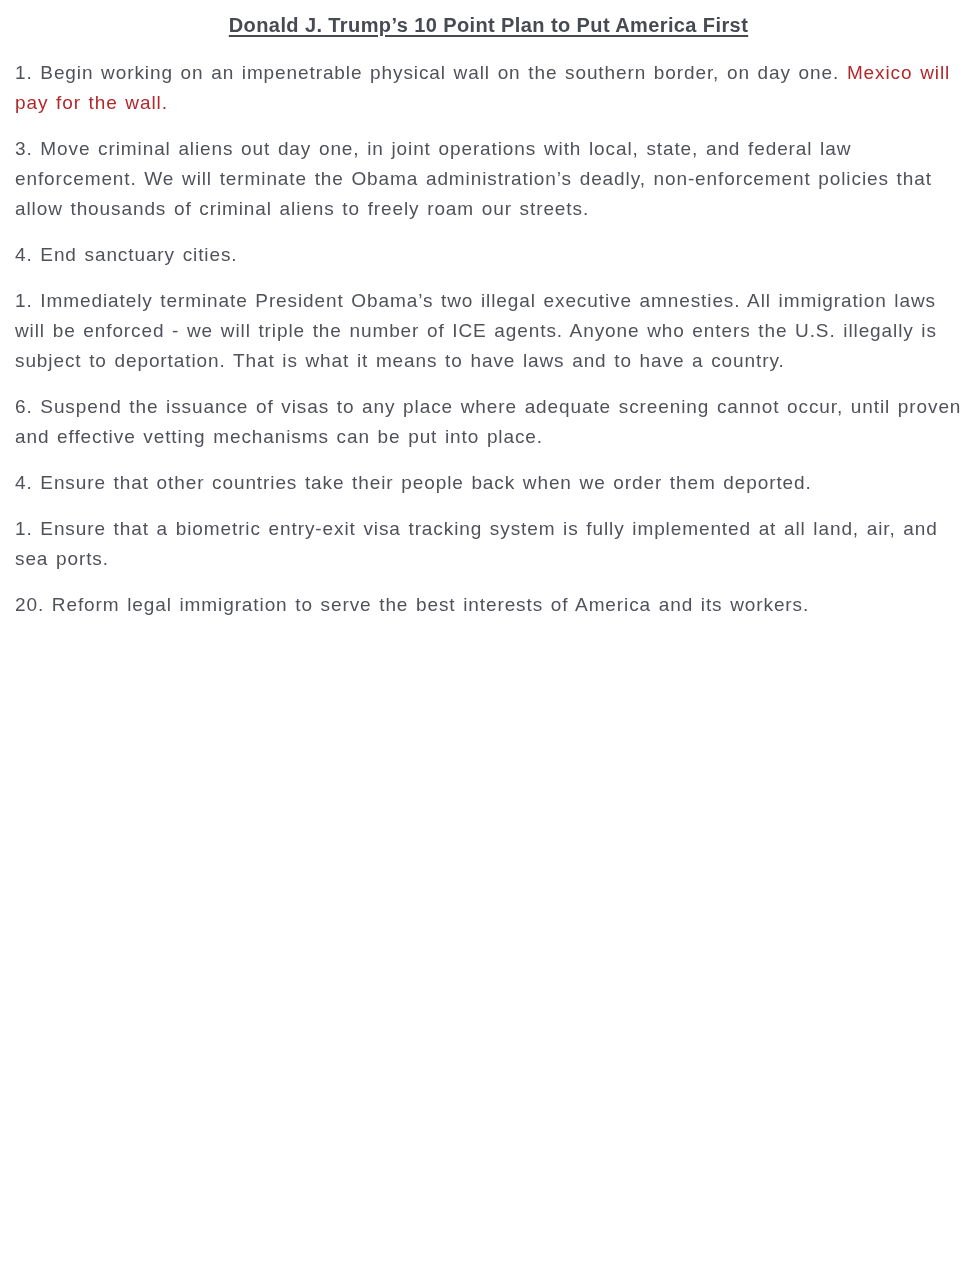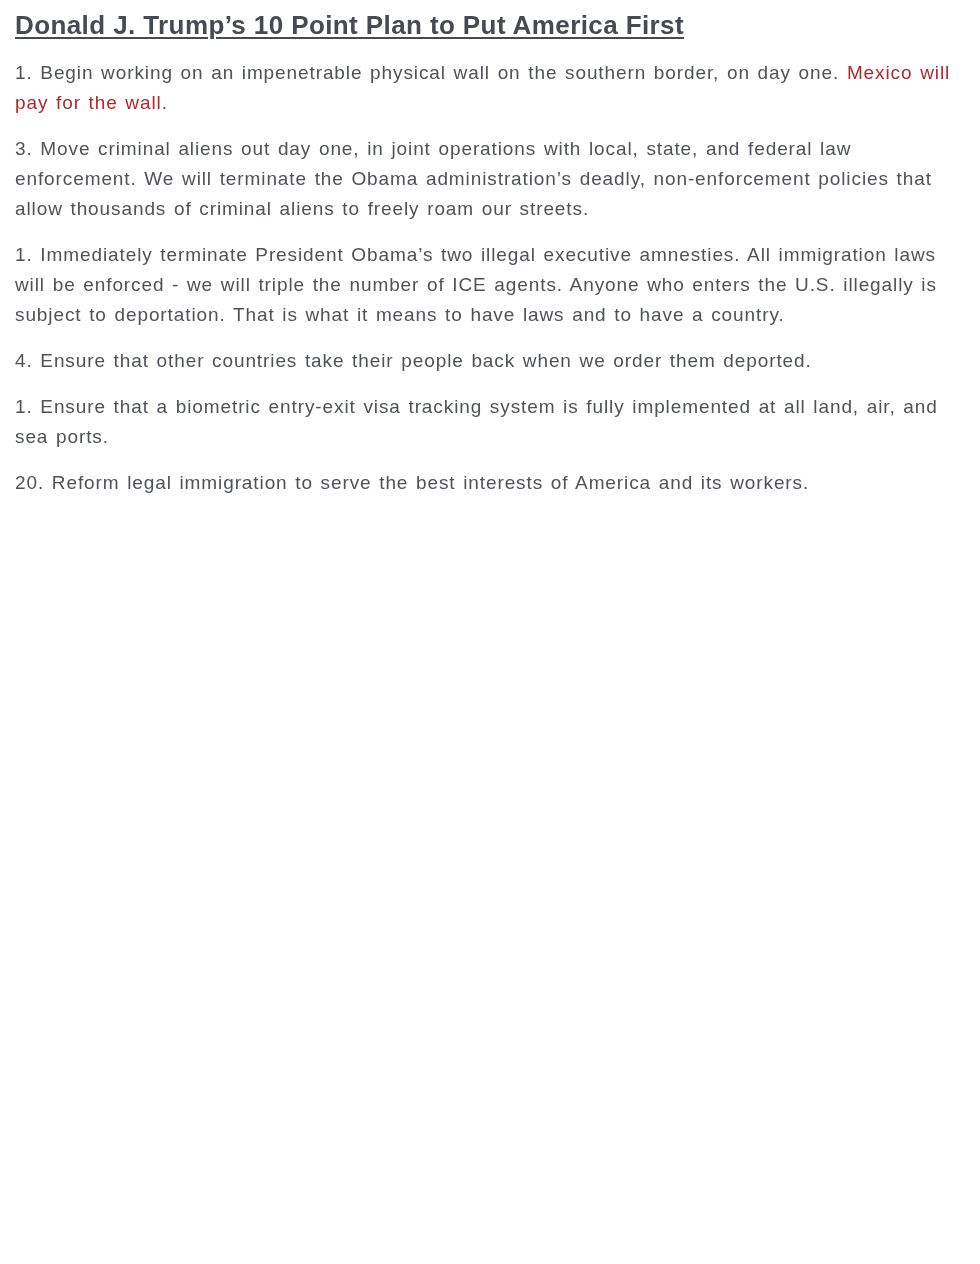--- a/index.html
+++ b/index.html
@@ -8,29 +8,30 @@
     width: 980px;
     height: 1264px;
     background: #ffffff;
     overflow: hidden;
     font-family: "Liberation Sans", sans-serif;
   }
   .article {
     padding: 12px 18px 0 15px;
   }
   .title {
-    font-size: 26px;
+    font-size: 20px;
     line-height: 26px;
     font-weight: bold;
     color: #474a52;
     margin: 0 0 20px 0;
     letter-spacing: 0.4px;
     text-decoration: underline;
     text-decoration-thickness: 2px;
     text-underline-offset: 3px;
+    text-align: center;
   }
   .point {
     font-size: 19px;
     line-height: 30px;
     color: #50525a;
     margin: 0 0 16px 0;
     letter-spacing: 0.9px;
     word-spacing: 1.5px;
     max-width: 950px;
   }
@@ -43,23 +44,25 @@
 
 <main class="article">
   <h1 class="title">Donald J. Trump’s 10 Point Plan to Put America First</h1>
 
   <p class="point"><span>1. Begin working on an impenetrable physical wall on the southern border, on day one.</span>
     <span class="red">Mexico will pay for the wall.</span></p>
 
 
   <p class="point">3. Move criminal aliens out day one, in joint operations with local, state, and federal law enforcement. We will terminate the Obama administration’s deadly, non-enforcement policies that allow thousands of criminal aliens to freely roam our streets.</p>
 
+  <p class="point">4. End sanctuary cities.</p>
 
   <p class="point">1. Immediately terminate President Obama’s two illegal executive amnesties. All immigration laws will be enforced - we will triple the number of ICE agents. Anyone who enters the U.S. illegally is subject to deportation. That is what it means to have laws and to have a country.</p>
 
+  <p class="point">6. Suspend the issuance of visas to any place where adequate screening cannot occur, until proven and effective vetting mechanisms can be put into place.</p>
 
   <p class="point">4. Ensure that other countries take their people back when we order them deported.</p>
 
   <p class="point">1. Ensure that a biometric entry-exit visa tracking system is fully implemented at all land, air, and sea ports.</p>
 
 
   <p class="point">20. Reform legal immigration to serve the best interests of America and its workers.</p>
 </main>
 
 </body></html>

